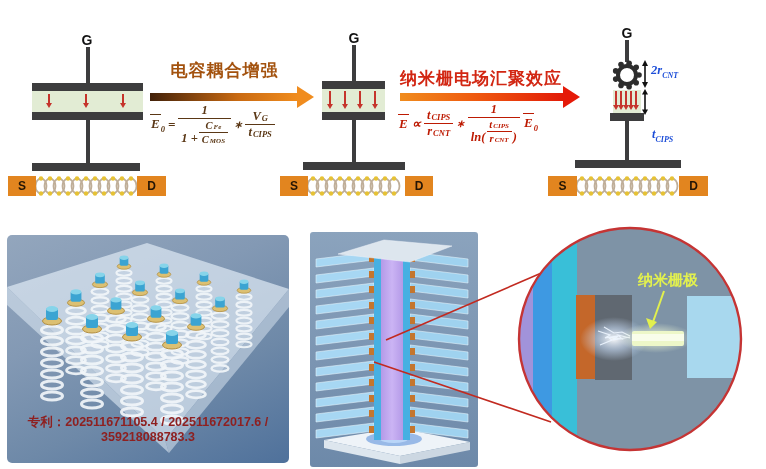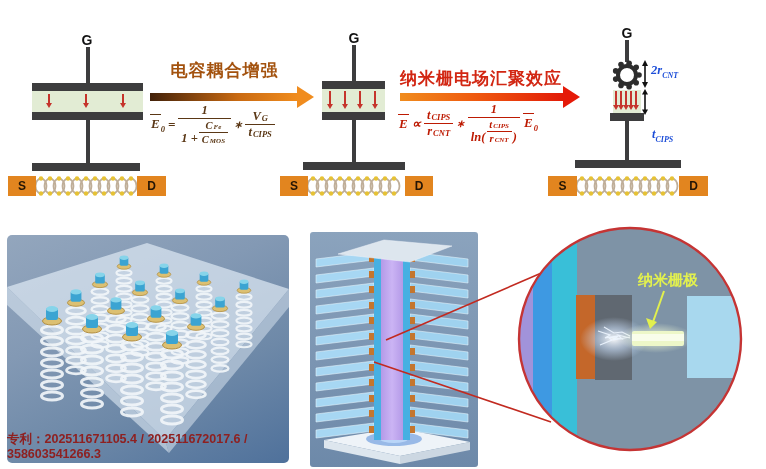--- a/index.html
+++ b/index.html
@@ -38,21 +38,21 @@
   .vec::before{content:"";position:absolute;left:0;right:0;top:-2px;border-top:1.5px solid currentColor;}
   .dimlabel{position:absolute;font-family:"Liberation Serif",serif;font-style:italic;font-weight:bold;
             font-size:12.5px;color:#1d4ed8;}
   .dimlabel sub{font-size:8px;}
   .panel{position:absolute;overflow:hidden;}
   #leftpanel{left:7px;top:235px;width:282px;height:228px;border-radius:5px;
     background:linear-gradient(155deg,#93a6bd 0%,#8399b4 35%,#6e89a8 65%,#4f719b 100%);}
   #midpanel{left:310px;top:232px;width:168px;height:235px;border-radius:3px;
     background:linear-gradient(180deg,#8ba3bd 0%,#7b95b2 55%,#6d89a9 100%);}
   #circlepanel{left:514px;top:223px;width:232px;height:232px;}
-  #patent{position:absolute;left:0;right:0;bottom:1px;font-weight:bold;
+  #patent{position:absolute;left:0;right:0;bottom:18px;text-align:center;font-weight:bold;
           font-size:12.5px;line-height:1.2;color:#8e2020;}
   #overlay{position:absolute;left:0;top:0;width:766px;height:469px;pointer-events:none;}
   svg{display:block;}
   .chain{position:absolute;}
 </style>
 </head>
 <body>
 
 <div id="canvas">
 
@@ -291,21 +291,21 @@
       <use href="#pil" transform="translate(109,64) scale(0.9)"></use>
       <use href="#pil" transform="translate(149,72) scale(0.9)"></use>
       <use href="#pil" transform="translate(189,80) scale(0.9)"></use>
       <use href="#pil" transform="translate(45,73)"></use>
       <use href="#pil" transform="translate(85,81)"></use>
       <use href="#pil" transform="translate(125,89)"></use>
       <use href="#pil" transform="translate(165,97)"></use>
     </svg>
     <div id="patent">
       <span style="display:block">专利：202511671105.4 / 202511672017.6 /</span>
-      <span style="display:block">358603541266.3</span>
+      <span style="display:block">359218088783.3</span>
     </div>
   </div>
 
   <div id="midpanel" class="panel">
     <svg width="168" height="235">
       <defs>
         <g id="finL">
             <polygon points="0,7 58,0 58,8 0,15" fill="#a7d7f3" stroke="#e2f1fa" stroke-width="0.6"></polygon>
           </g>
         <g id="finR">

